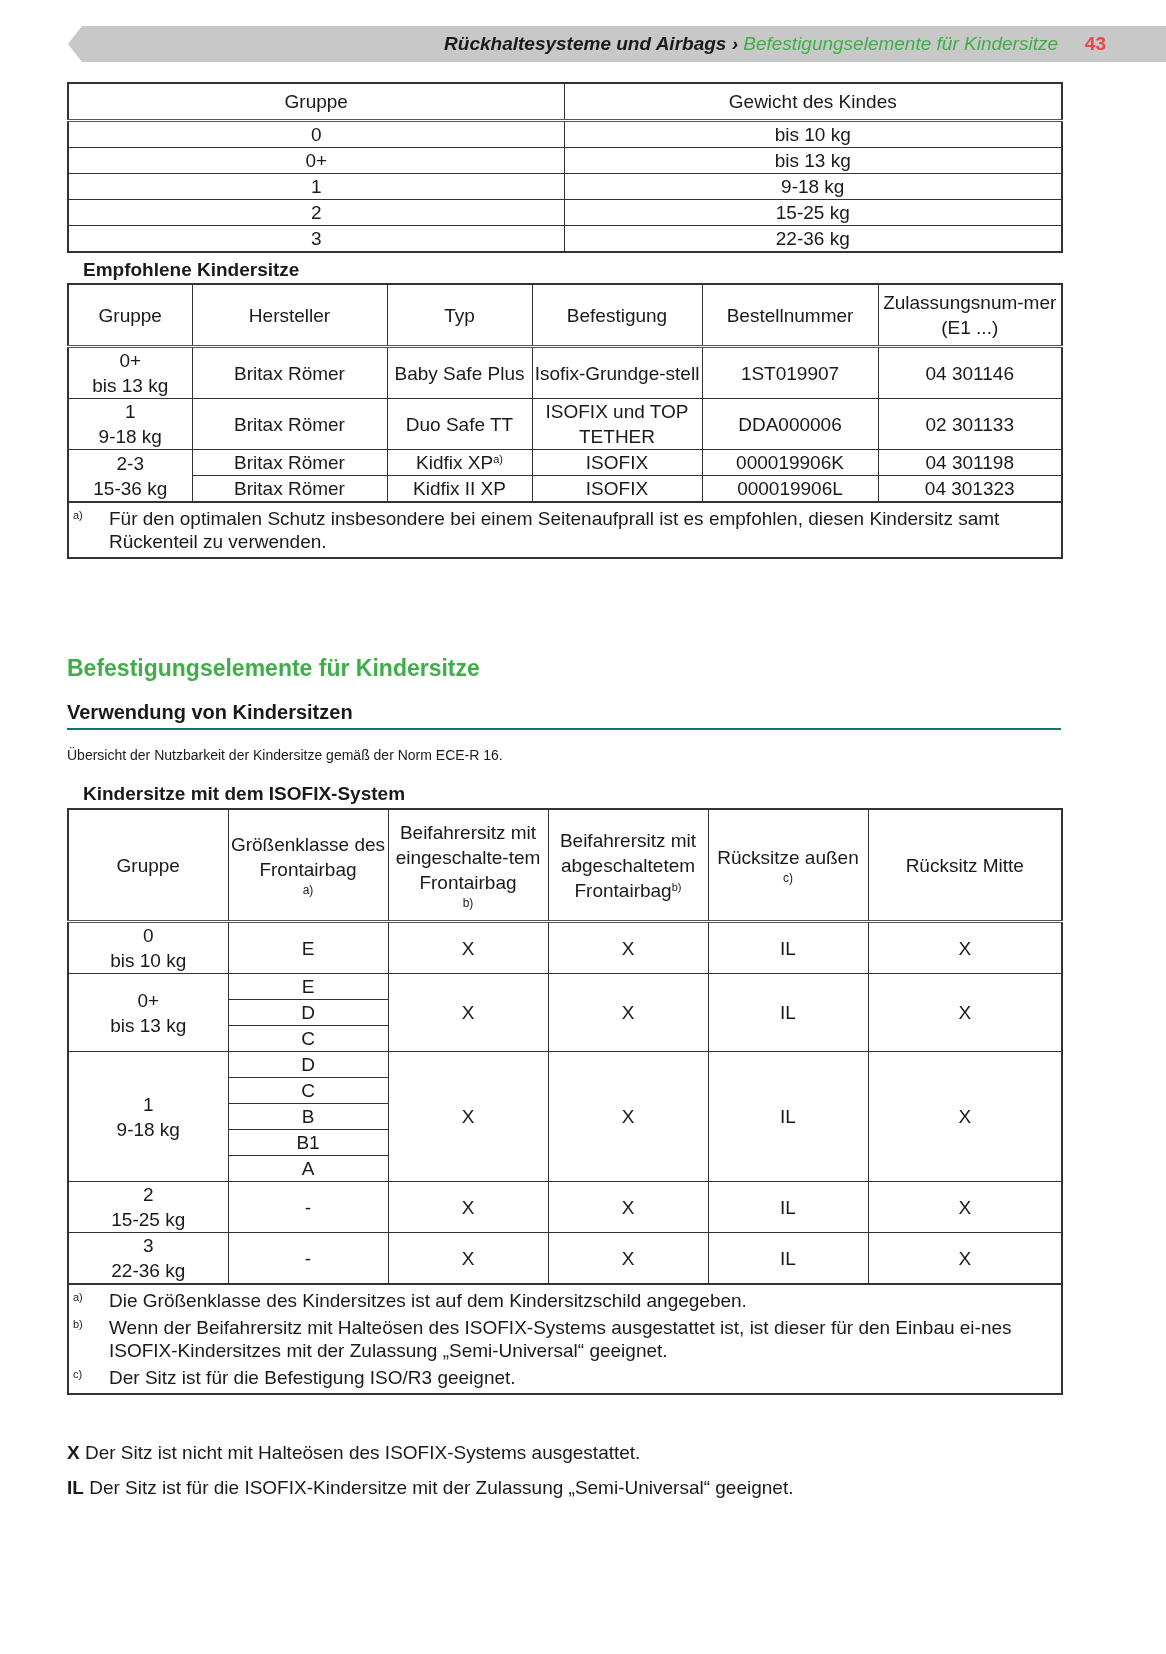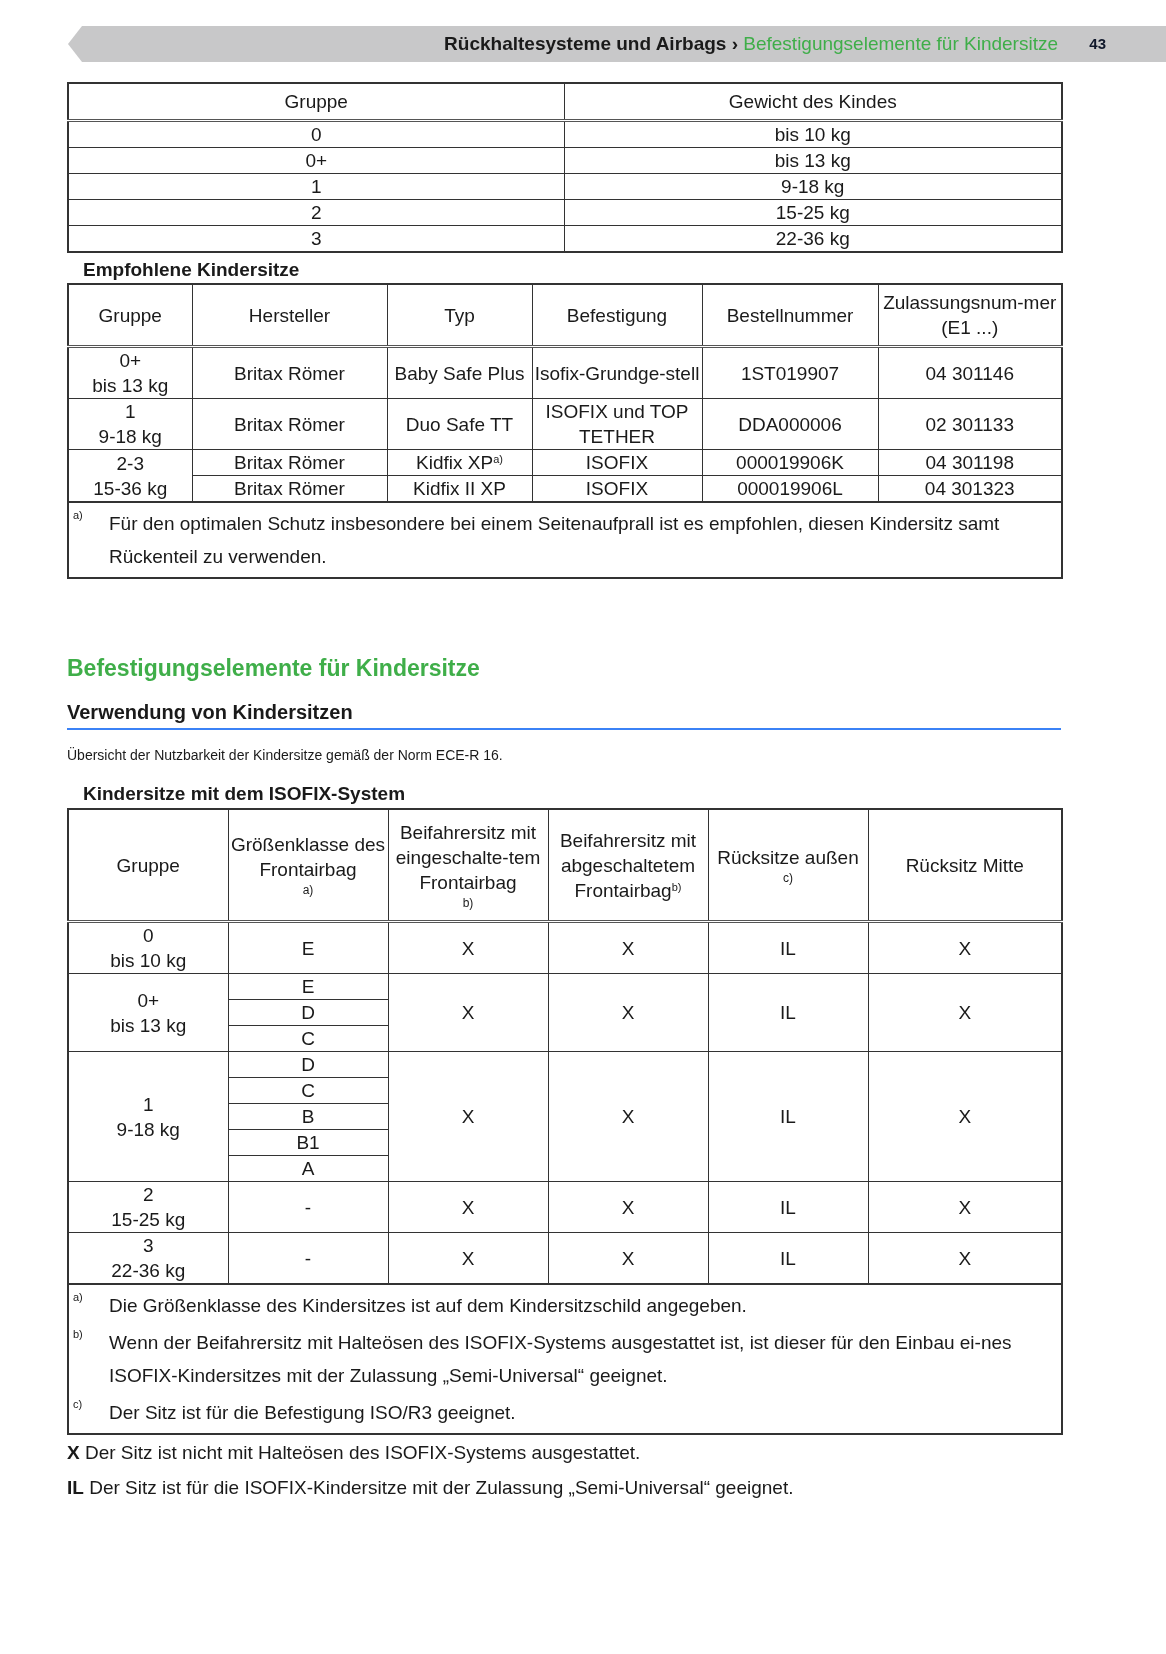--- a/index.html
+++ b/index.html
@@ -14,22 +14,22 @@
     clip-path: polygon(14px 0, 100% 0, 100% 100%, 14px 100%, 0 50%);
   }
   .header-text {
     position: absolute; right: 62px; top: 32px; height: 24px;
     font-size: 19px; line-height: 24px; white-space: nowrap;
   }
   .header-chapter { font-weight: bold; color: #1a1a1a; }
   .header-sep { font-weight: bold; color: #1a1a1a; }
   .header-section { color: #3fae49; }
   .header-page {
-    position: absolute; right: 60px; top: 32px; font-size: 15px; line-height: 24px;
-    font-weight: bold; color: #0f172a; width: 40px; text-align: right;
+    position: absolute; right: 60px; top: 32px; font-size: 19px; line-height: 24px;
+    font-weight: bold; color: #ef4444; width: 40px; text-align: right;
   }
 
   table { border-collapse: collapse; position: absolute; table-layout: fixed; }
   td, th {
     border: 1px solid #333; text-align: center; vertical-align: middle;
     font-weight: normal; font-size: 19px; line-height: 25px; padding: 0 2px;
   }
 
   
   #t1 { left: 67px; top: 82px; width: 994px; border: 2px solid #333; }
@@ -41,46 +41,46 @@
     line-height: 24px;
   }
 
   
   #t2 { left: 67px; top: 283px; width: 994px; border: 2px solid #333; }
   #t2 th { height: 60px; border-bottom: 3px double #555; }
   #t2 td { height: 24px; }
   .fn-row td { text-align: left; border-top: 2px solid #333; padding: 4px 10px 4px 0; }
   .fn { display: flex; }
   .fn-mark { width: 36px; font-size: 11px; line-height: 16px; padding-left: 4px; flex: none; }
-  .fn-text { font-size: 19px; line-height: 33px; }
+  .fn-text { font-size: 19px; line-height: 23px; }
   sup { font-size: 11px; vertical-align: 6px; line-height: 0; }
 
   .green-title {
     position: absolute; left: 67px; top: 655px; font-size: 23px; font-weight: bold;
     color: #3fae49;
   }
   .subtitle {
     position: absolute; left: 67px; top: 701px; width: 994px; font-size: 20px;
-    font-weight: bold; padding-bottom: 4px; border-bottom: 2px solid #3b82f6;
+    font-weight: bold; padding-bottom: 4px; border-bottom: 2px solid #0f766e;
   }
   .para { position: absolute; left: 67px; font-size: 14px; line-height: 24px; }
 
   
   #t3 { left: 67px; top: 808px; width: 994px; border: 2px solid #333; }
   #t3 th { height: 110px; border-bottom: 3px double #555; }
   #t3 td.sz { height: 24px; }
   #t3 td.big { height: 49px; }
   .legend { position: absolute; left: 67px; font-size: 19px; line-height: 24px; }
   .legend b { font-weight: bold; }
 </style>
 </head>
 <body>
 
 <div class="header-bar"></div>
-<div class="header-text" style="right:108px;">
+<div class="header-text" style="right:108px;font-style:italic;">
   <span class="header-chapter">Rückhaltesysteme und Airbags</span>
   <span class="header-sep">›</span>
   <span class="header-section">Befestigungselemente für Kindersitze</span>
 </div>
 <div class="header-page">43</div>
 
 <table id="t1">
   <colgroup>
       <col style="width:496px">
       <col style="width:498px">

